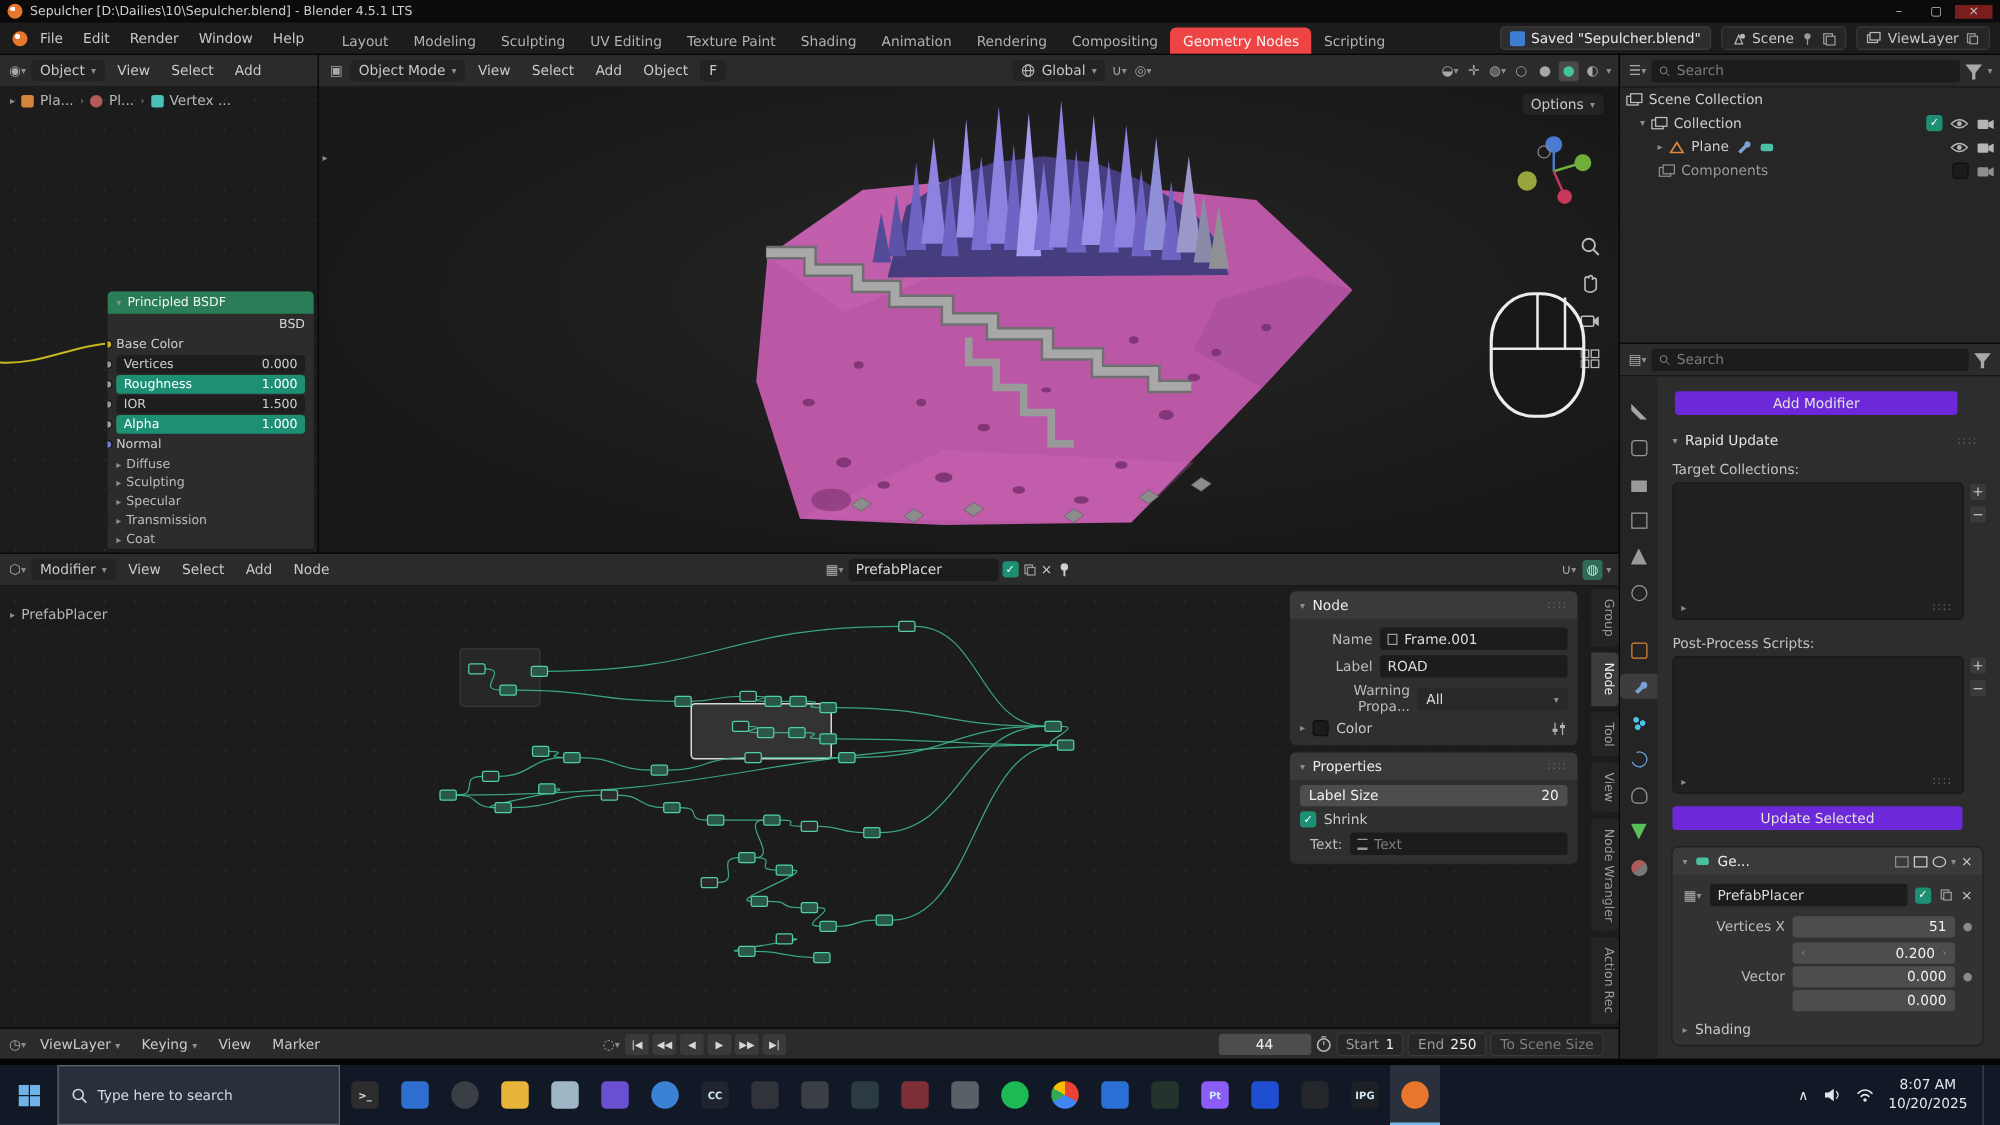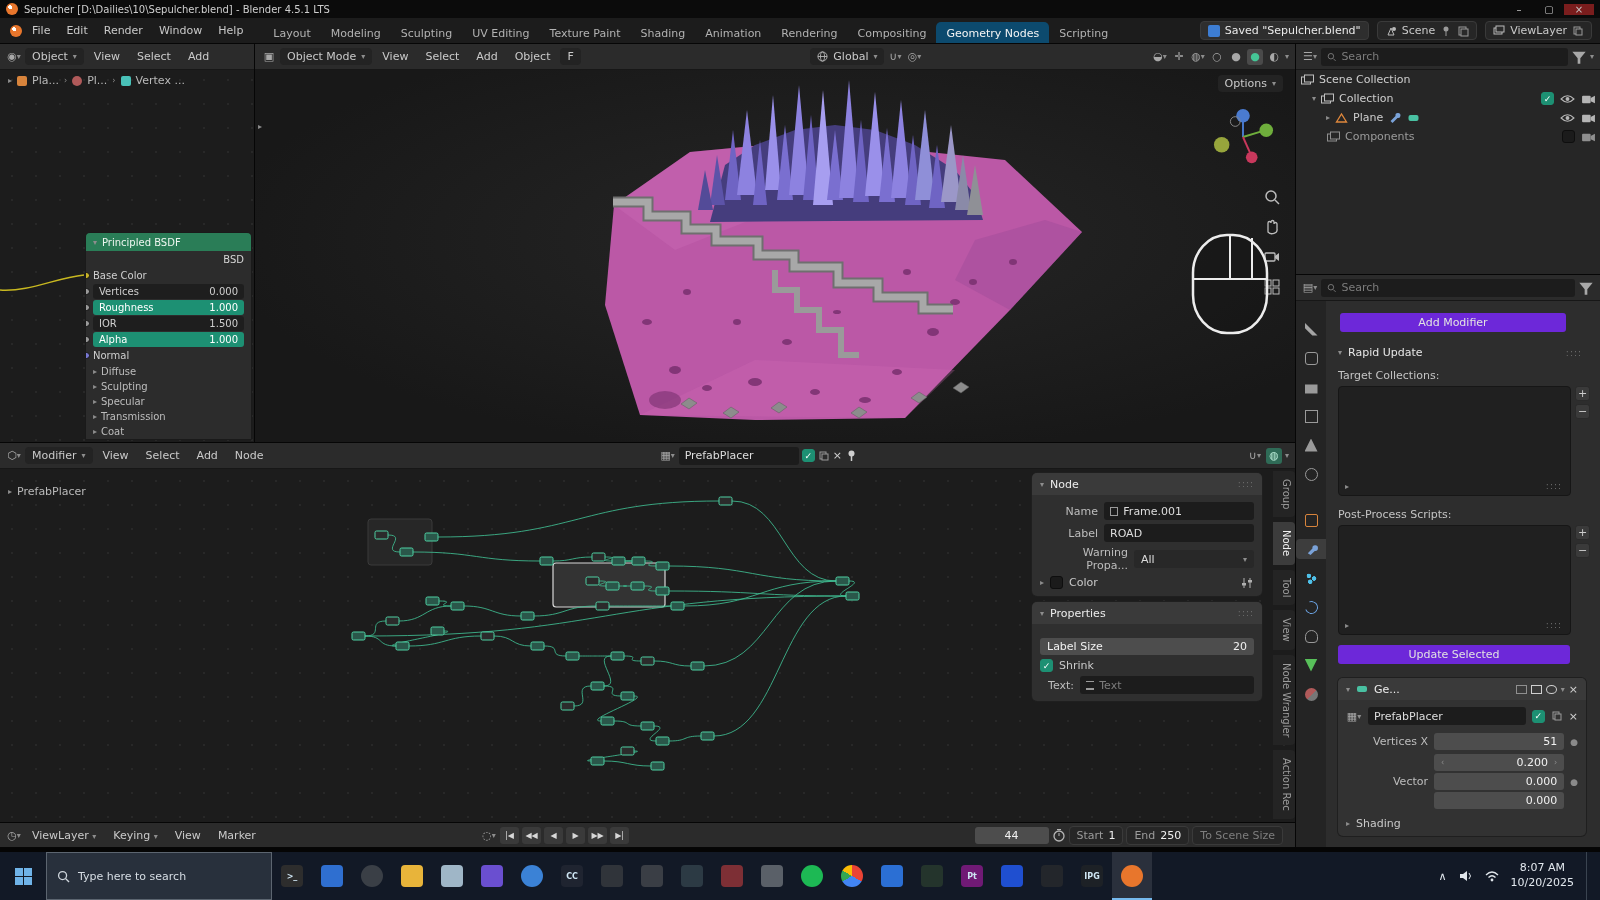--- a/index.html
+++ b/index.html
@@ -8,21 +8,21 @@
 
 .titlebar{position:absolute;left:0;top:0;width:1600px;height:18px;background:#0b0b0b;display:flex;align-items:center;gap:6px;padding:0 6px;font-size:10px;color:#cfcfcf}
 .blogo{width:12px;height:12px;border-radius:50%;background:radial-gradient(circle at 35% 35%,#fff 0 2px,#e8762c 2px 100%)}
 .win-controls{margin-left:auto;display:flex}
 .win-controls span{width:30px;text-align:center;color:#c4c4c4}
 .win-close{background:#7a1d1d}
 .menubar{position:absolute;left:0;top:18px;width:1600px;height:26px;background:#1c1c1c;display:flex;align-items:center;padding:0 8px;border-bottom:1px solid #101010}
 .menu{padding:3px 8px;border-radius:3px;white-space:nowrap}
 .tabs{display:flex;align-items:flex-end;height:26px;margin-left:12px}
 .tab{padding:5px 10px 4px;color:#b2b2b2;border-radius:5px 5px 0 0;white-space:nowrap}
-.tab.active{background:#0c4a6e;color:#f4f4f4}
+.tab.active{background:#ef4444;color:#f4f4f4}
 .status-right{margin-left:auto;display:flex;gap:8px;align-items:center}
 .pill{display:flex;align-items:center;gap:5px;background:#262626;border:1px solid #3a3a3a;border-radius:4px;padding:2px 7px;white-space:nowrap}
 .pill.saved{background:#2e2e2e;color:#e9e9e9}
 .mini-ic{width:12px;height:12px;display:inline-block}
 .blue-doc{background:#3d7dd2;border-radius:2px}
 .dd{color:#8d8d8d;font-size:8px}
 
 .editor{position:absolute;background:#1e1e1e;outline:1px solid #060606}
 .ed-header{height:26px;background:#2b2b2b;display:flex;align-items:center;gap:3px;padding:0 6px;border-bottom:1px solid #171717;white-space:nowrap}
 .mi{padding:2px 7px;border-radius:3px;color:#cacaca}
@@ -783,21 +783,21 @@
                 <rect x="8" y="3" width="4" height="2.5" fill="#b0b0b0"></rect>
               </svg>
           </div>
         </div>
         <div class="panel">
           <div class="panel-h">
             <span class="dd">▾</span>
               <span>Properties</span>
               <span class="grip">::::</span>
           </div>
-          <div class="prow" style="margin-top:12px">
+          <div class="prow" style="margin-top:2px">
             <div class="nfield" style="flex:1">
               <span>Label Size</span>
               <span class="val">20</span>
             </div>
           </div>
           <div class="prow">
             <span class="chk on">✓</span>
             <span>Shrink</span>
           </div>
           <div class="prow" style="padding-bottom:7px">
@@ -919,21 +919,21 @@
         <div class="tb-app">
           <div class="tb-ic circle chrome"></div>
         </div>
         <div class="tb-app">
           <div class="tb-ic" style="background: rgb(43, 111, 212);"></div>
         </div>
         <div class="tb-app">
           <div class="tb-ic" style="background: rgb(36, 52, 44);"></div>
         </div>
         <div class="tb-app">
-          <div class="tb-ic" style="background: #701a75;">Pt</div>
+          <div class="tb-ic" style="background: #8b5cf6;">Pt</div>
         </div>
         <div class="tb-app">
           <div class="tb-ic" style="background: rgb(31, 79, 208);"></div>
         </div>
         <div class="tb-app">
           <div class="tb-ic" style="background: rgb(35, 38, 43);"></div>
         </div>
         <div class="tb-app">
           <div class="tb-ic" style="background: rgb(29, 33, 38);">IPG</div>
         </div>

